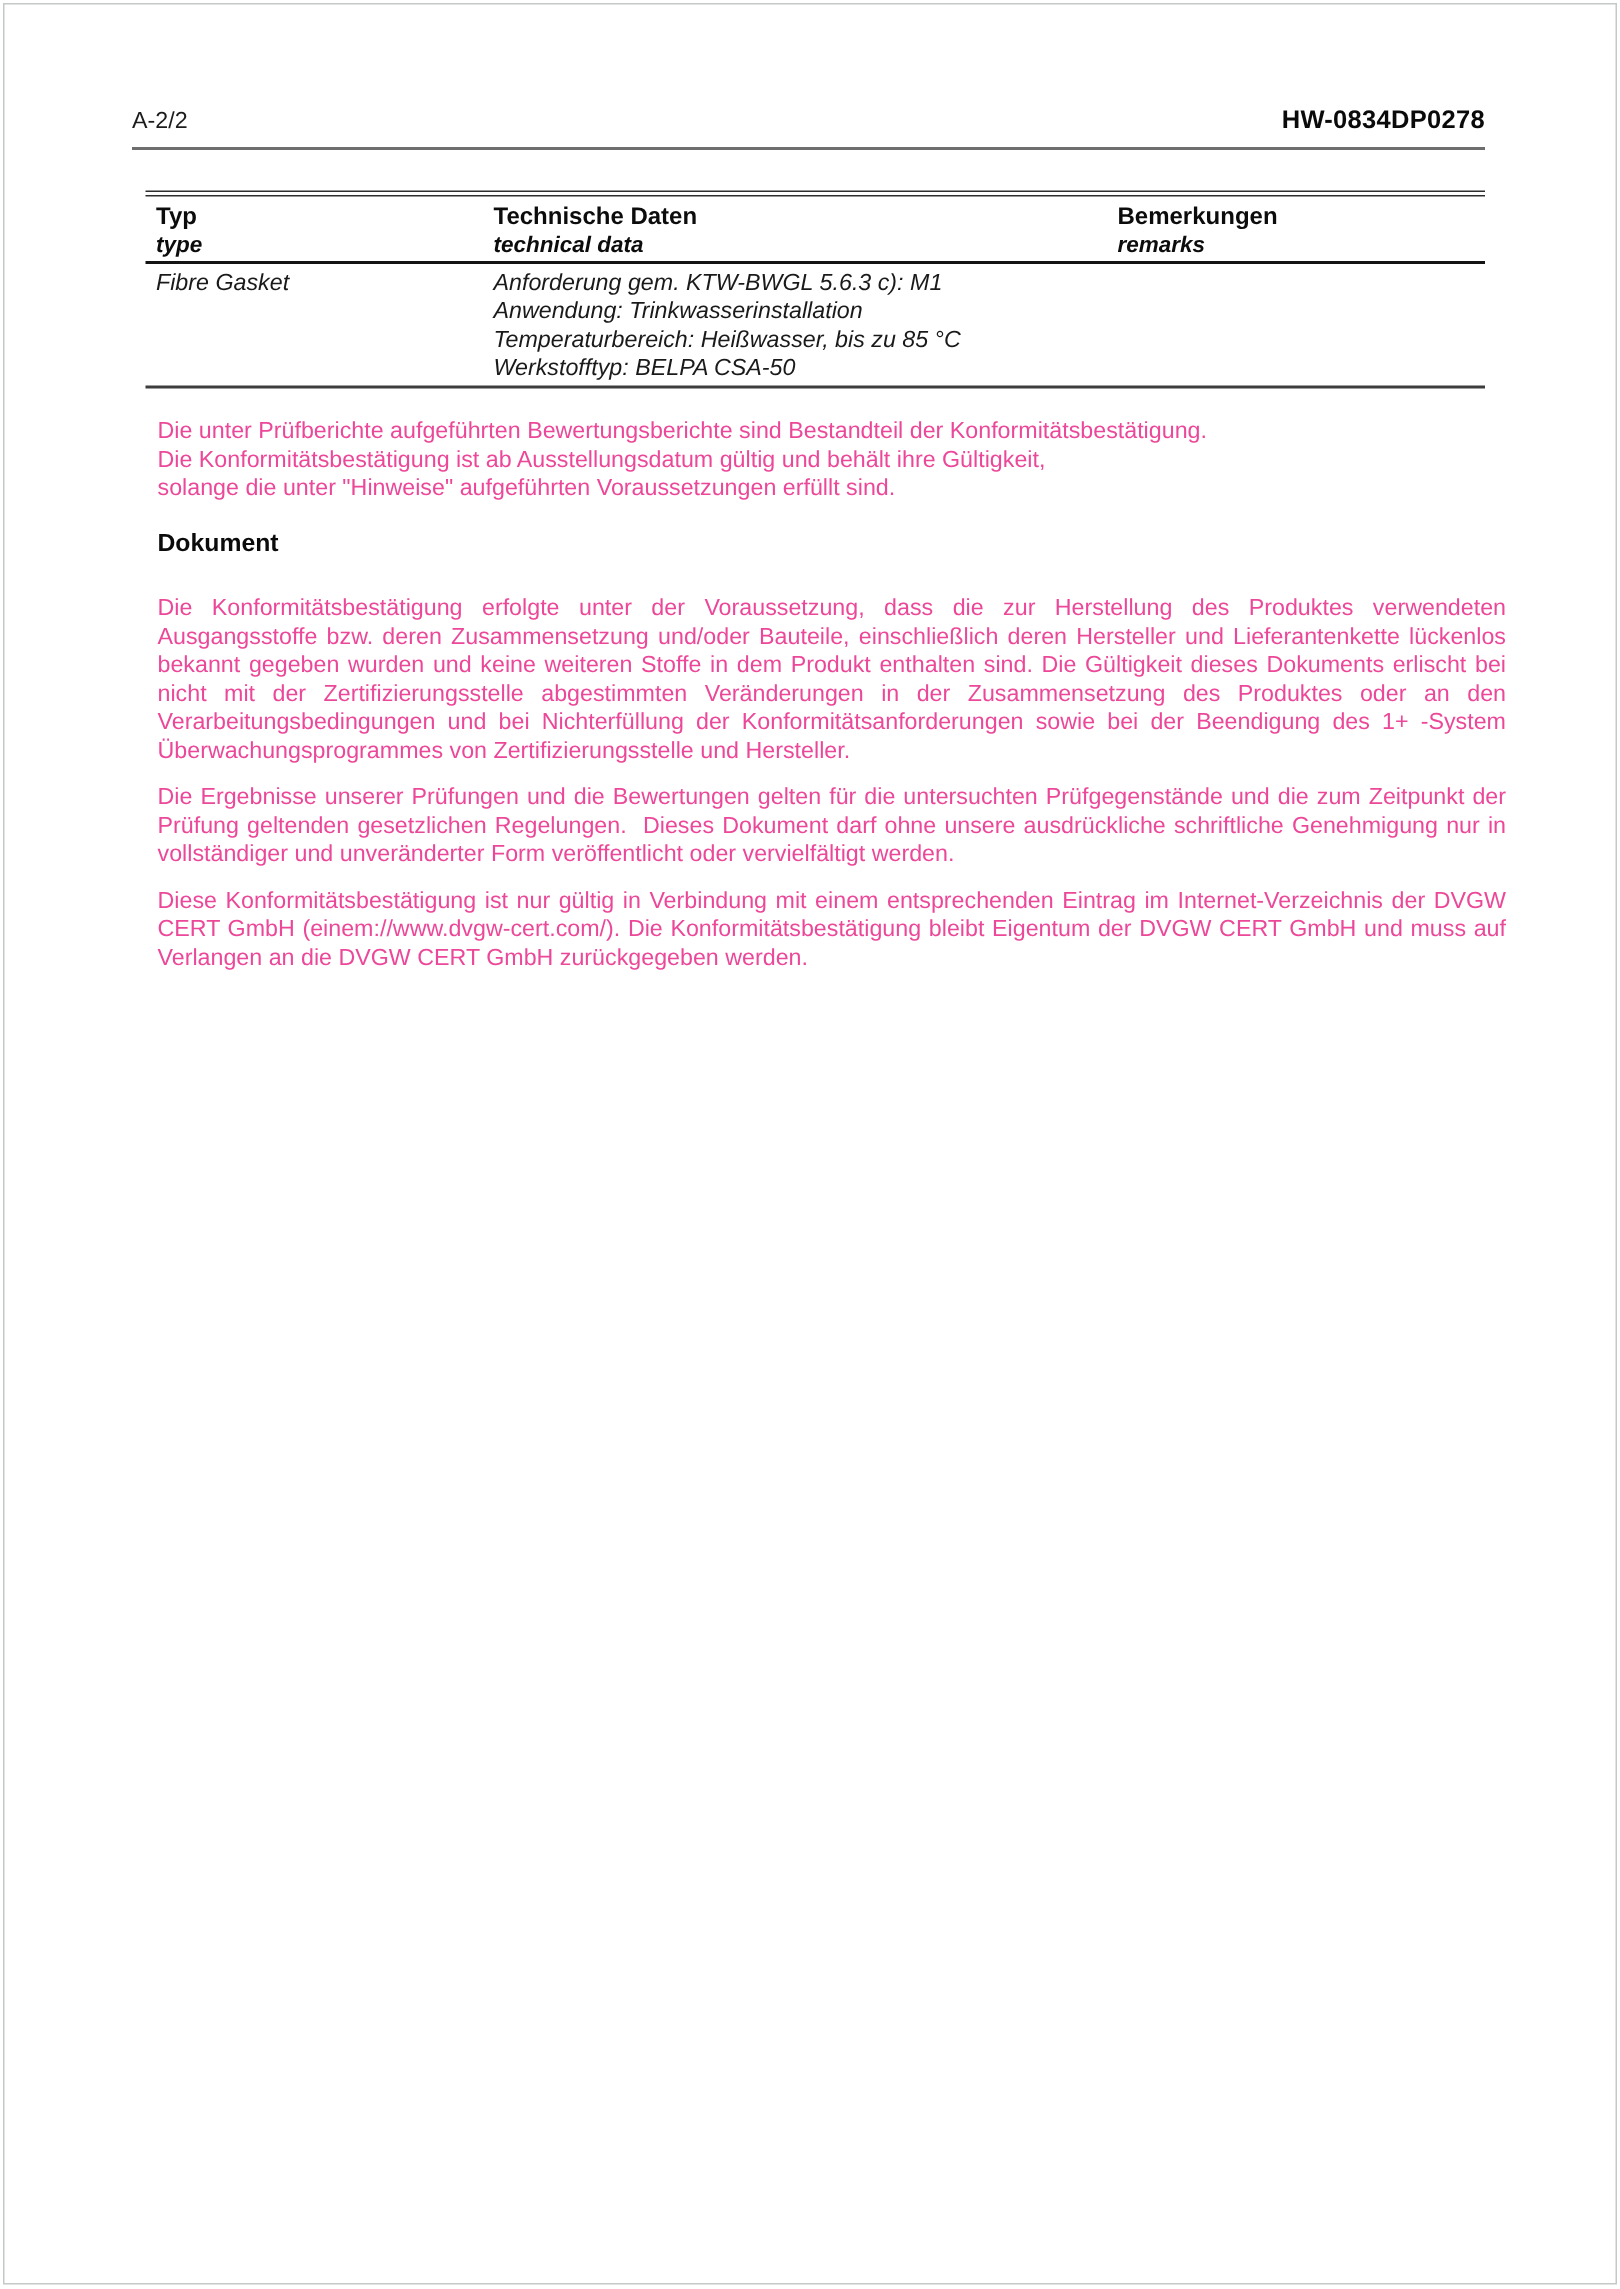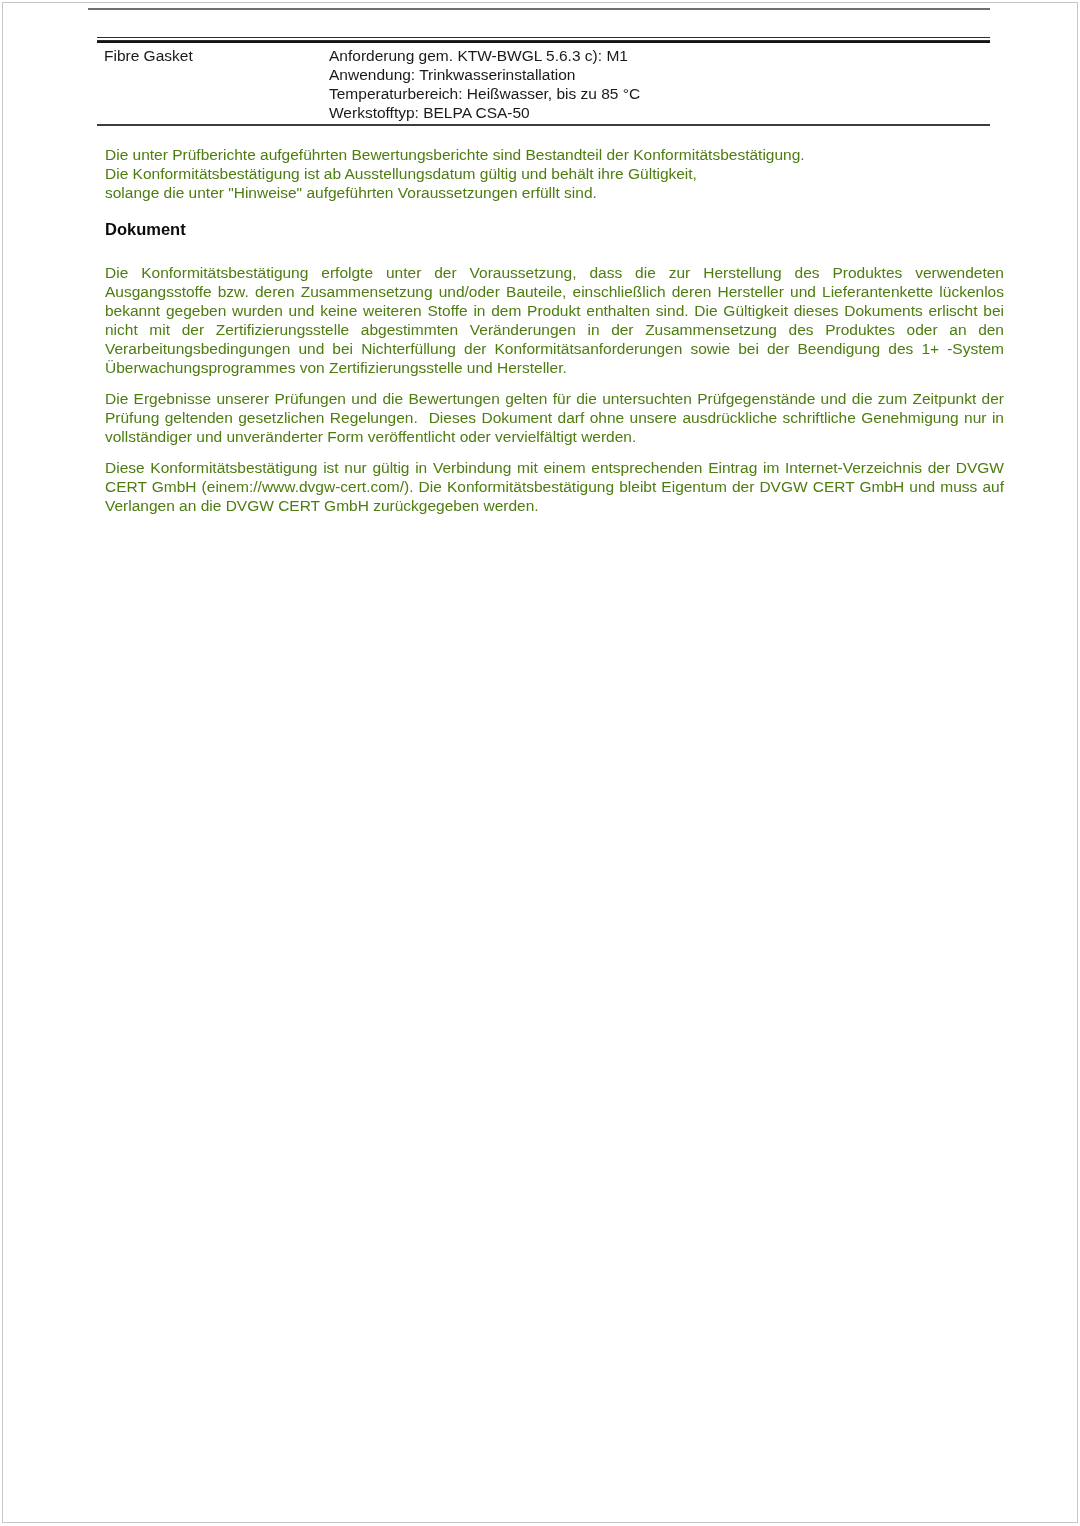--- a/index.html
+++ b/index.html
@@ -45,26 +45,26 @@
   .rule-heavy { border-top: 2.5px solid #141414; height: 0; }
   .rule-bottom { border-top: 2px solid #3d3d3d; height: 0; }
   .tgrid {
     display: grid;
     grid-template-columns: 225px 416px 1fr;
   }
   .tgrid > div { padding-left: 7px; }
   .thead { padding-top: 4px; padding-bottom: 1px; }
   .th-primary { font-size: 16px; font-weight: bold; line-height: 19px; color: #0c0c0c; }
   .th-secondary { font-size: 15px; font-weight: bold; font-style: italic; line-height: 19px; color: #0c0c0c; }
-  .tbody { padding-top: 3px; padding-bottom: 2px; }
+  .tbody { padding-top: 3px; padding-bottom: 2px; font-style: italic; }
   .cell { font-size: 15.5px; line-height: 19px; color: #1a1a1a; }
   .cell div { min-height: 19px; }
 
   
-  .body-text { font-size: 15.5px; line-height: 19px; color: #4d7c0f; }
+  .body-text { font-size: 15.5px; line-height: 19px; color: #ec4899; }
   .validity { margin: 19px 90px 0 105px; }
   .notes-heading {
     margin: 17px 90px 0 105px;
     font-size: 16.5px;
     font-weight: bold;
     line-height: 20px;
     color: #0b0b0b;
   }
   .note-para {
     margin: 12px 76px 0 105px;
@@ -72,24 +72,42 @@
   }
   .note-para.first { margin-top: 24px; }
 </style>
 </head>
 <body>
 
 <div class="page-frame"></div>
 
 <div class="content">
 
+  <div class="doc-header">
+    <span class="page-label">A-2/2</span>
+    <span class="doc-number">HW-0834DP0278</span>
+  </div>
   <div class="header-rule"></div>
 
   <div class="spec-table">
     <div class="rule-double-top"></div>
+    <div class="tgrid thead">
+      <div>
+        <div class="th-primary">Typ</div>
+        <div class="th-secondary">type</div>
+      </div>
+      <div>
+        <div class="th-primary">Technische Daten</div>
+        <div class="th-secondary">technical data</div>
+      </div>
+      <div>
+        <div class="th-primary">Bemerkungen</div>
+        <div class="th-secondary">remarks</div>
+      </div>
+    </div>
     <div class="rule-heavy"></div>
     <div class="tgrid tbody">
       <div class="cell">
         <div>Fibre Gasket</div>
       </div>
       <div class="cell">
         <div>Anforderung gem. KTW-BWGL 5.6.3 c): M1</div>
         <div>Anwendung: Trinkwasserinstallation</div>
         <div>Temperaturbereich: Heißwasser, bis zu 85 °C</div>
         <div>Werkstofftyp: BELPA CSA-50</div>

